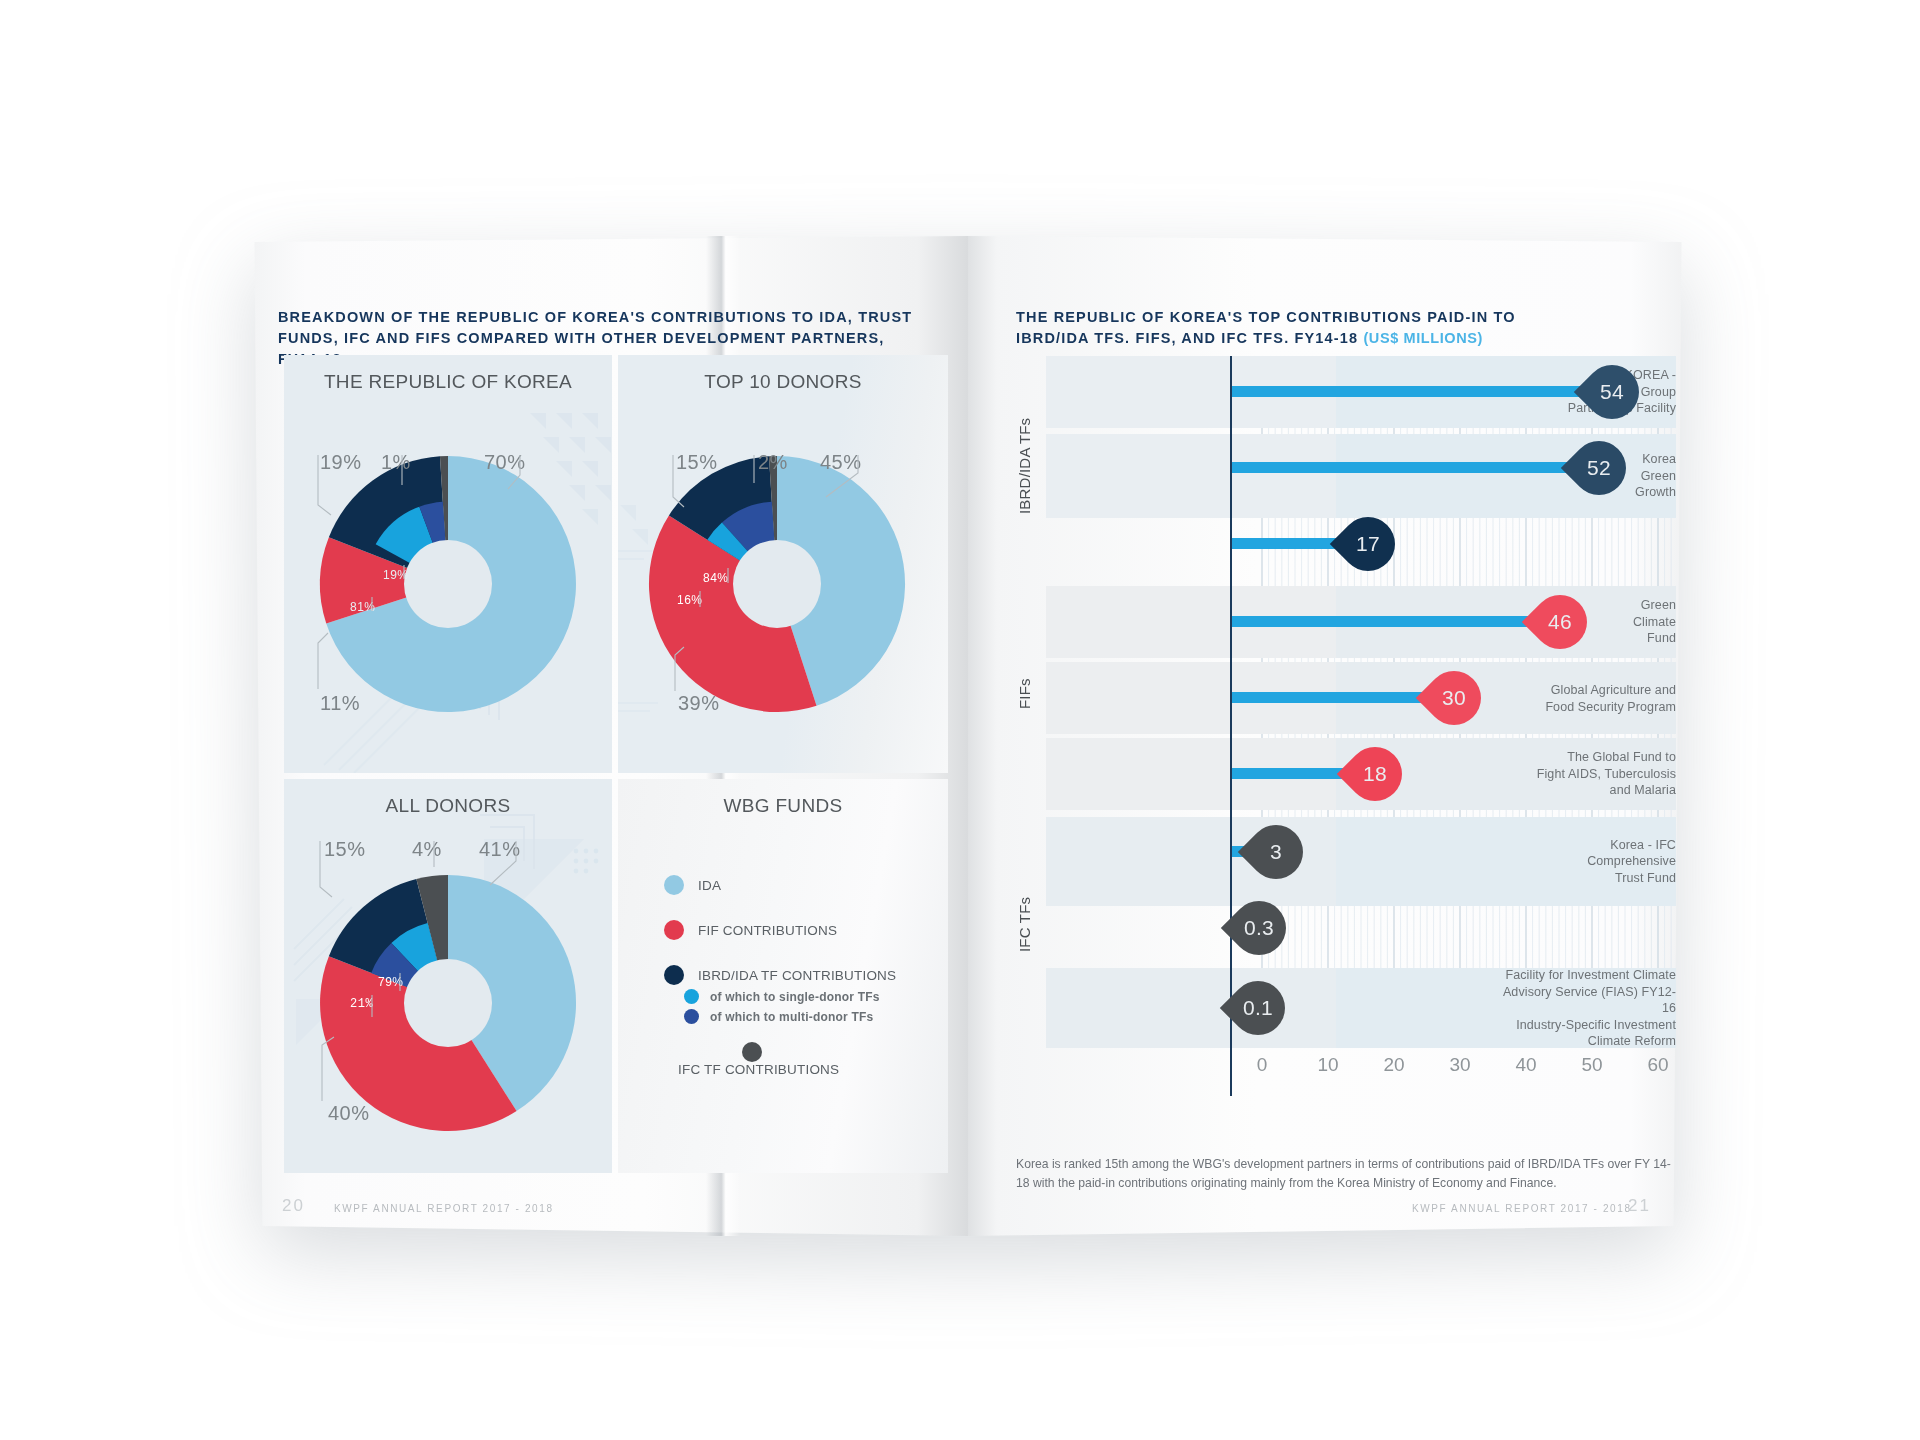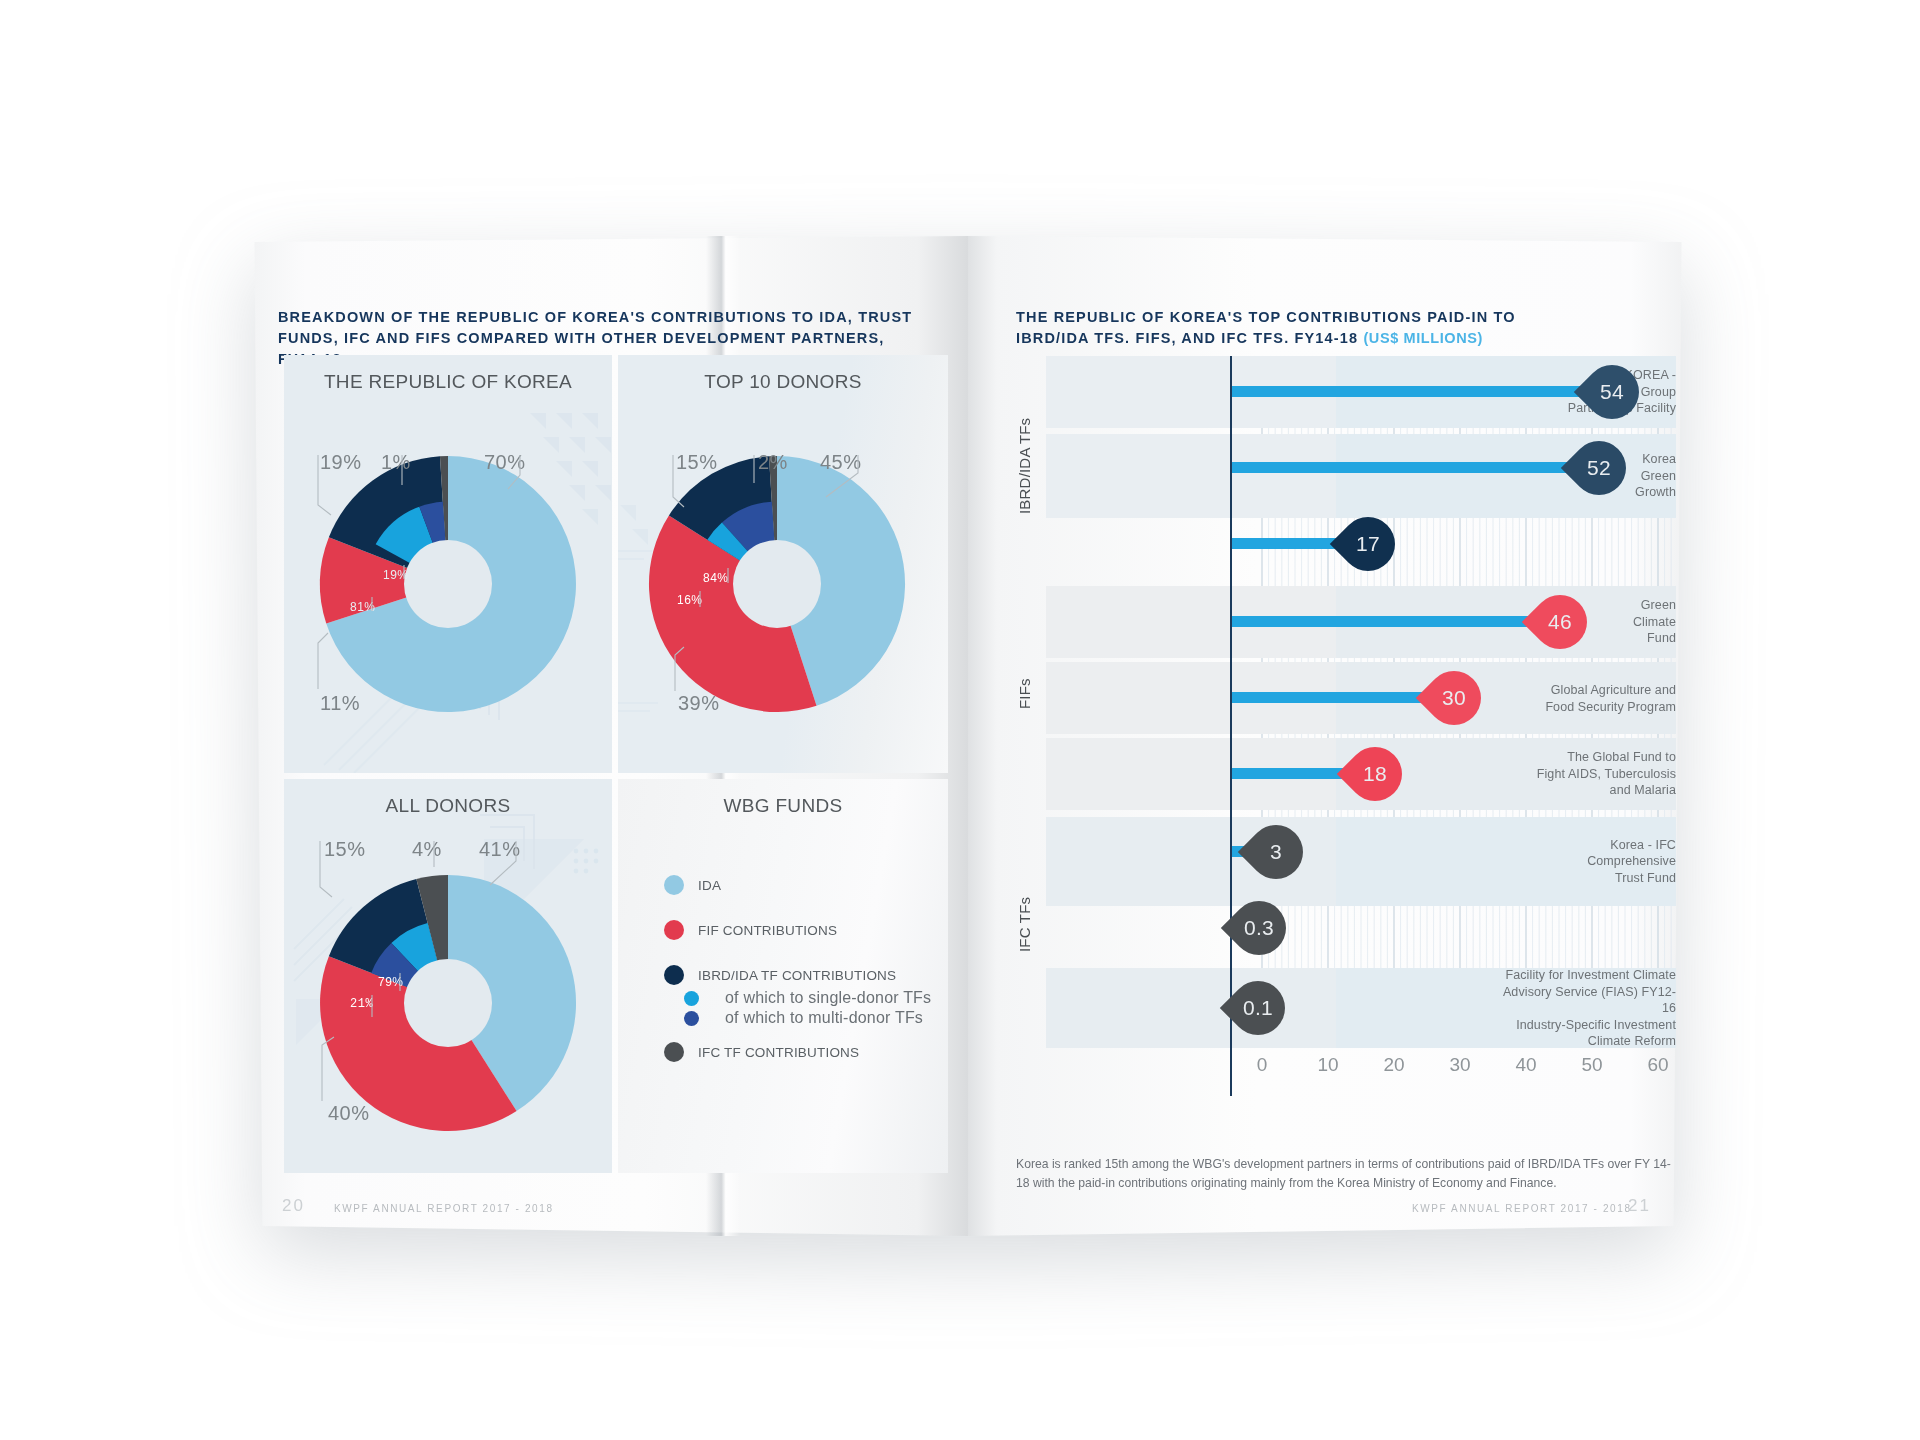--- a/index.html
+++ b/index.html
@@ -76,21 +76,21 @@
   .pct.sm2{font-size:12px;color:#ffffff;}
   .lead{position:absolute;border-color:#b4bcc1;border-style:solid;border-width:0;}
 
   
   .deco{position:absolute;opacity:.5;pointer-events:none;}
 
   
   .lg-row{position:absolute;display:flex;align-items:center;}
   .lg-dot{border-radius:50%;flex:0 0 auto;}
   .lg-label{font-size:13.5px;color:#5a6065;letter-spacing:.2px;margin-left:14px;}
-  .lg-sub .lg-label{font-size:16px;color:#6a7075;margin-left:26px;}
+  .lg-sub .lg-label{font-size:12px;color:#6a7075;margin-left:11px;font-weight:bold;}
 
   
   #lolli{position:absolute;left:1016px;top:356px;width:660px;height:740px;}
   .grp-label{
     position:absolute;left:0;width:26px;
     writing-mode:vertical-rl;transform:rotate(180deg);
     text-align:center;color:#4a4f53;font-size:15px;letter-spacing:.2px;
   }
   .band{position:absolute;left:30px;right:0;}
   .band .bandbg{position:absolute;left:0;top:0;bottom:0;width:100%;}
@@ -343,21 +343,21 @@
     <div class="lg-row lg-sub" style="left:66px;top:210px;">
       <span class="lg-dot" style="width:15px;height:15px;background:#18a3dd;"></span>
       <span class="lg-label">of which to single-donor TFs</span>
     </div>
 
     <div class="lg-row lg-sub" style="left:66px;top:230px;">
       <span class="lg-dot" style="width:15px;height:15px;background:#2b4f9e;"></span>
       <span class="lg-label">of which to multi-donor TFs</span>
     </div>
 
-    <div class="lg-row" style="left:46px;top:263px;">
+    <div class="lg-row" style="left:46px;top:263px;flex-direction:column;">
       <span class="lg-dot" style="width:20px;height:20px;background:#4b4f52;"></span>
       <span class="lg-label">IFC TF CONTRIBUTIONS</span>
     </div>
   </div>
 
   <div class="pgnum" style="left:282px;top:1196px;">20</div>
   <div class="pgfoot" style="left:334px;top:1203px;">KWPF ANNUAL REPORT 2017 - 2018</div>
 
   <div class="sec-title" id="title-right">
     <span>THE REPUBLIC OF KOREA'S TOP CONTRIBUTIONS PAID-IN TO IBRD/IDA TFS. FIFS, AND IFC TFS. FY14-18</span>

